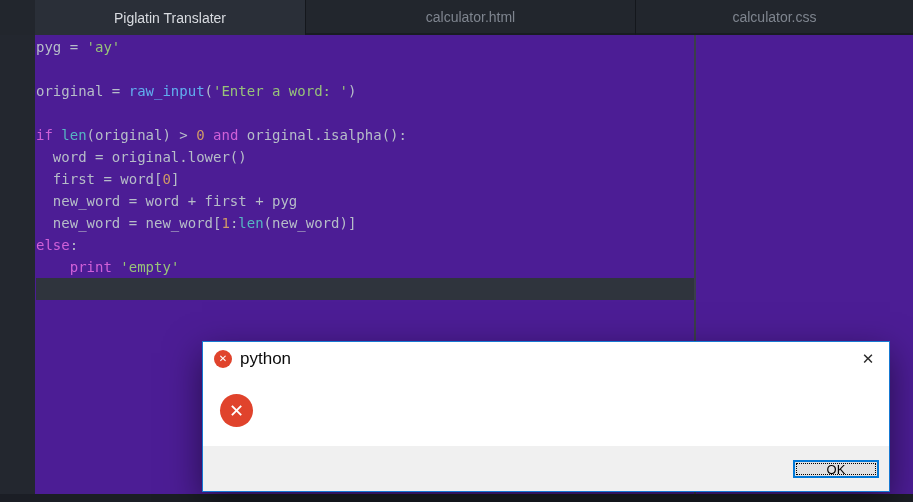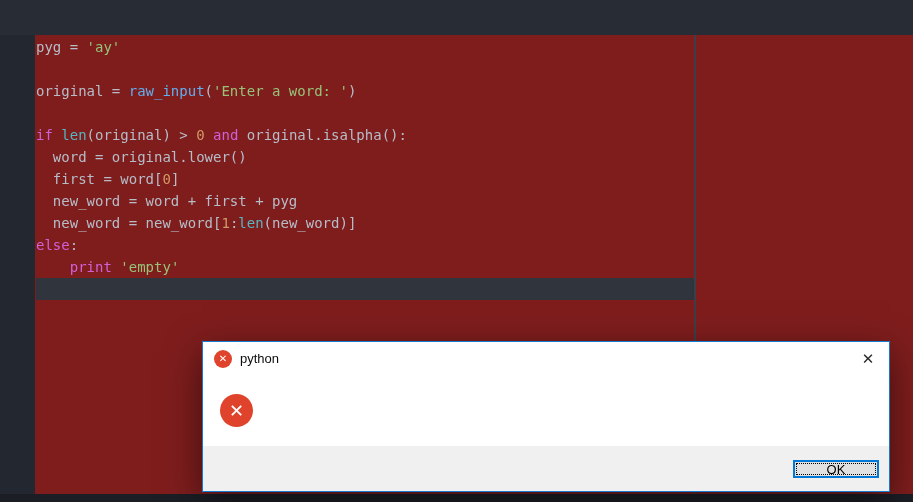--- a/index.html
+++ b/index.html
@@ -10,59 +10,71 @@
   .tabbar { position:absolute; top:0; left:0; width:100%; height:35px; display:flex; background:#22262d; }
   .tab-spacer { width:35px; height:100%; background:#22262d; }
   .tab { display:flex; align-items:center; justify-content:center; height:100%;
          font-size:14px; color:#7f858f; background:#22262d;
          border-bottom:2px solid #191c22; cursor:pointer; }
   .tab.t1 { width:270px; background:#2a2f38; color:#d9dce1; border-bottom:none; }
   .tab.t2 { width:330px; border-left:1px solid #14171c; }
   .tab.t3 { flex:1; border-left:1px solid #14171c; }
 
   
-  .editor { position:absolute; top:35px; left:0; right:0; bottom:8px; background:#7f1d1d;text-decoration:underline; }
+  .editor { position:absolute; top:35px; left:0; right:0; bottom:8px; background:#4c1d95;text-decoration:underline; }
   .gutter { position:absolute; left:0; top:0; width:35px; height:100%; background:#23272f; }
   .code { position:absolute; left:36px; top:1px; width:659px;
           font-family:"DejaVu Sans Mono", monospace; font-size:14px; line-height:22px;
           white-space:pre; }
   .code-line { height:22px; }
   .code-line.hl { background:#2f343d; }
   .divider { position:absolute; left:694px; top:0; width:2px; height:100%; background:#3a3f49; cursor:col-resize; }
   .bottomstrip { position:absolute; left:0; bottom:0; width:100%; height:8px; background:#1b1e25; }
 
   
   .dialog { position:absolute; left:202px; top:341px; width:688px; height:151px;
             background:#fff; border:1px solid var(--accent, #1679d2);
             box-shadow:0 12px 34px rgba(0,0,0,0.5);
             display:flex; flex-direction:column; }
   .dlg-title { height:33px; display:flex; align-items:center; padding-left:11px; background:#fff; }
   .err-icon { border-radius:50%; background:var(--err, #e0432c); color:#fff;
               display:inline-flex; align-items:center; justify-content:center; flex:0 0 auto;
               font-family:"DejaVu Sans", sans-serif; font-weight:bold; }
   .err-icon.small { width:18px; height:18px; font-size:10px; }
   .err-icon.big   { width:33px; height:33px; font-size:18px; }
-  .dlg-title-text { margin-left:8px; font-size:13px; color:#0c0c0c; flex:1; }
+  .dlg-title-text { margin-left:8px; font-size:17px; color:#0c0c0c; flex:1; }
   .dlg-close { width:42px; height:100%; display:flex; align-items:center; justify-content:center;
                font-size:15px; color:#2a2a2a; cursor:pointer; }
   .dlg-body { flex:1; display:flex; align-items:center; padding-left:17px; background:#fff; }
   .dlg-msg { margin-left:16px; font-size:13px; color:#161616; }
   .dlg-footer { height:45px; background:#f0f0f0; display:flex; align-items:center;
                 justify-content:flex-end; padding-right:10px; }
   .ok-btn { position:relative; width:86px; height:18px; background:#e1e1e1;
             border:2px solid var(--btnfocus, #0078d7); font-size:13px; color:#000;
             font-family:"Liberation Sans", sans-serif; cursor:pointer; }
   .ok-btn::after { content:""; position:absolute; left:1px; top:1px; right:1px; bottom:1px;
                    border:1px dotted #000; pointer-events:none; }
 </style>
 </head>
 <body>
 
 <div class="screen">
 
+  <div class="tabbar">
+    <div class="tab-spacer"></div>
+    <div class="tab t1">
+      <span>Piglatin Translater</span>
+    </div>
+    <div class="tab t2">
+      <span>calculator.html</span>
+    </div>
+    <div class="tab t3">
+      <span>calculator.css</span>
+    </div>
+  </div>
 
   <div class="editor">
     <div class="gutter"></div>
     <div class="code"><div class="code-line"><span style="color: rgb(182, 189, 200);">pyg = </span><span style="color: rgb(151, 195, 121);">'ay'</span></div><div class="code-line">&nbsp;</div><div class="code-line"><span style="color: rgb(182, 189, 200);">original = </span><span style="color: rgb(97, 175, 239);">raw_input</span><span style="color: rgb(182, 189, 200);">(</span><span style="color: rgb(151, 195, 121);">'Enter a word: '</span><span style="color: rgb(182, 189, 200);">)</span></div><div class="code-line">&nbsp;</div><div class="code-line"><span style="color: rgb(208, 96, 216);">if </span><span style="color: rgb(86, 182, 194);">len</span><span style="color: rgb(182, 189, 200);">(original) &gt; </span><span style="color: rgb(209, 154, 102);">0</span><span style="color: rgb(182, 189, 200);"> </span><span style="color: rgb(208, 96, 216);">and</span><span style="color: rgb(182, 189, 200);"> original.isalpha():</span></div><div class="code-line"><span style="color: rgb(182, 189, 200);">  word = original.lower()</span></div><div class="code-line"><span style="color: rgb(182, 189, 200);">  first = word[</span><span style="color: rgb(209, 154, 102);">0</span><span style="color: rgb(182, 189, 200);">]</span></div><div class="code-line"><span style="color: rgb(182, 189, 200);">  new_word = word + first + pyg</span></div><div class="code-line"><span style="color: rgb(182, 189, 200);">  new_word = new_word[</span><span style="color: rgb(209, 154, 102);">1</span><span style="color: rgb(182, 189, 200);">:</span><span style="color: rgb(86, 182, 194);">len</span><span style="color: rgb(182, 189, 200);">(new_word)]</span></div><div class="code-line"><span style="color: rgb(208, 96, 216);">else</span><span style="color: rgb(182, 189, 200);">:</span></div><div class="code-line"><span style="color: rgb(182, 189, 200);">    </span><span style="color: rgb(208, 96, 216);">print</span><span style="color: rgb(182, 189, 200);"> </span><span style="color: rgb(151, 195, 121);">'empty'</span></div><div class="code-line hl">&nbsp;</div></div>
     <div class="divider"></div>
   </div>
 
   <div class="bottomstrip"></div>
 
   <div class="dialog">

